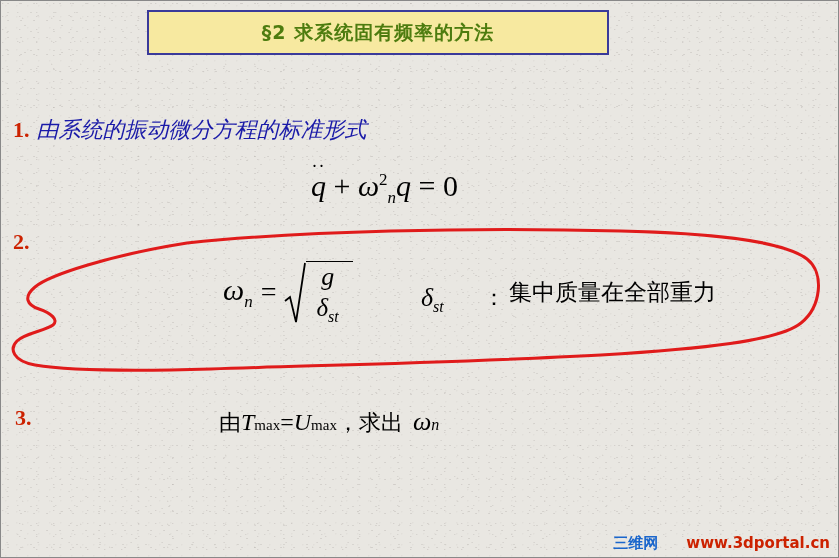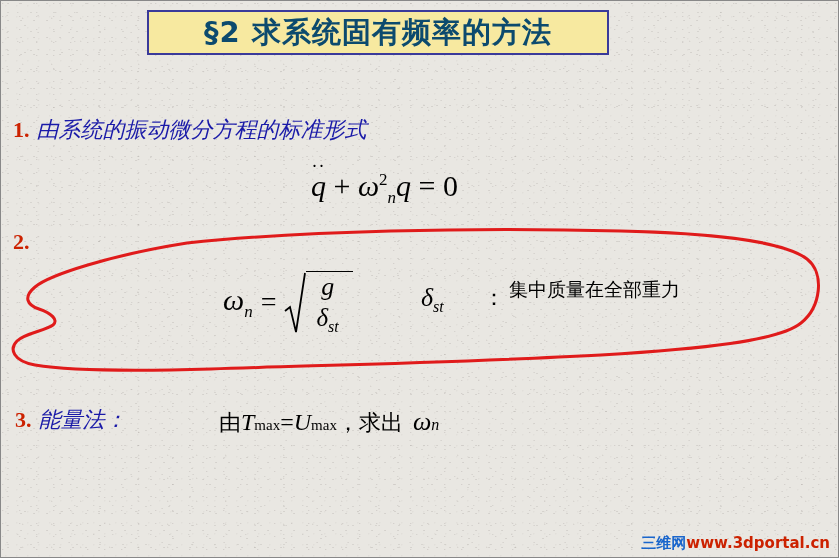--- a/index.html
+++ b/index.html
@@ -42,23 +42,23 @@
     height: 45px;
     background: #f7e9a0;
     border: 2px solid #3a3a9a;
     box-sizing: border-box;
     display: flex;
     align-items: center;
     justify-content: center;
   }
   #title-text {
     font-family: "DejaVu Sans", "Liberation Sans", sans-serif;
-    font-size: 29px;
+    font-size: 19px;
     font-weight: bold;
-    color: #0c4a6e;
+    color: #4d7c0f;
     letter-spacing: 1px;
     white-space: nowrap;
   }
 
   
   .item-row {
     position: absolute;
     display: flex;
     align-items: baseline;
     white-space: nowrap;
@@ -108,21 +108,21 @@
     left: 50%;
     transform: translateX(-50%);
     font-size: 18px;
     font-style: normal;
     letter-spacing: 1px;
   }
 
   
   #eq2 {
     left: 222px;
-    top: 270px;
+    top: 260px;
     font-size: 28px;
     display: flex;
     align-items: center;
   }
   #eq2 .omega { font-style: italic; font-size: 30px; }
   #eq2 .nsub { font-style: italic; font-size: 17px; vertical-align: sub; }
   #eq2 .eqsign { margin: 0 8px; font-size: 28px; }
 
   .radical {
     display: inline-flex;
@@ -177,21 +177,21 @@
     top: 282px;
     font-family: "DejaVu Sans", "Liberation Sans", sans-serif;
     font-size: 22px;
     color: #000;
   }
   #explain {
     position: absolute;
     left: 508px;
     top: 276px;
     font-family: "DejaVu Sans", "Liberation Sans", sans-serif;
-    font-size: 19px;
+    font-size: 23px;
     color: #000;
     line-height: 1.35;
     white-space: nowrap;
     text-align: center;
   }
 
   
   #eq3 {
     position: absolute;
     left: 218px;
@@ -223,21 +223,21 @@
   #watermark {
     position: absolute;
     right: 8px;
     bottom: 4px;
     font-family: "DejaVu Sans", "Liberation Sans", sans-serif;
     font-size: 15px;
     font-weight: bold;
     white-space: nowrap;
   }
   #watermark .wm-cn { color: #1a66cc; font-family: Liberation Mono, monospace; }
-  #watermark .wm-url { color: #cc2200; }
+  #watermark .wm-url { color: #cc2200; margin-left: 28px; }
 </style>
 </head>
 <body>
 
 <div id="slide">
 
   <div id="title-banner">
     <span id="title-text">§2 求系统固有频率的方法</span>
   </div>
 
@@ -277,21 +277,20 @@
   <div id="delta-label">
     <span>δ</span><span class="sub">st</span>
   </div>
   <div id="delta-colon">：</div>
   <div id="explain">
     <div>集中质量在全部重力</div>
   </div>
 
   <div class="item-row" id="row3">
     <span class="item-num">3.</span>
-    <span class="item-text">能量法：</span>
   </div>
 
   <div id="eq3">
     <span class="cn">由</span>
     <span class="it">T</span>
       <span class="sub">max</span>
     <span>=</span>
     <span class="it">U</span>
       <span class="sub">max</span>
     <span class="cn">，</span>

